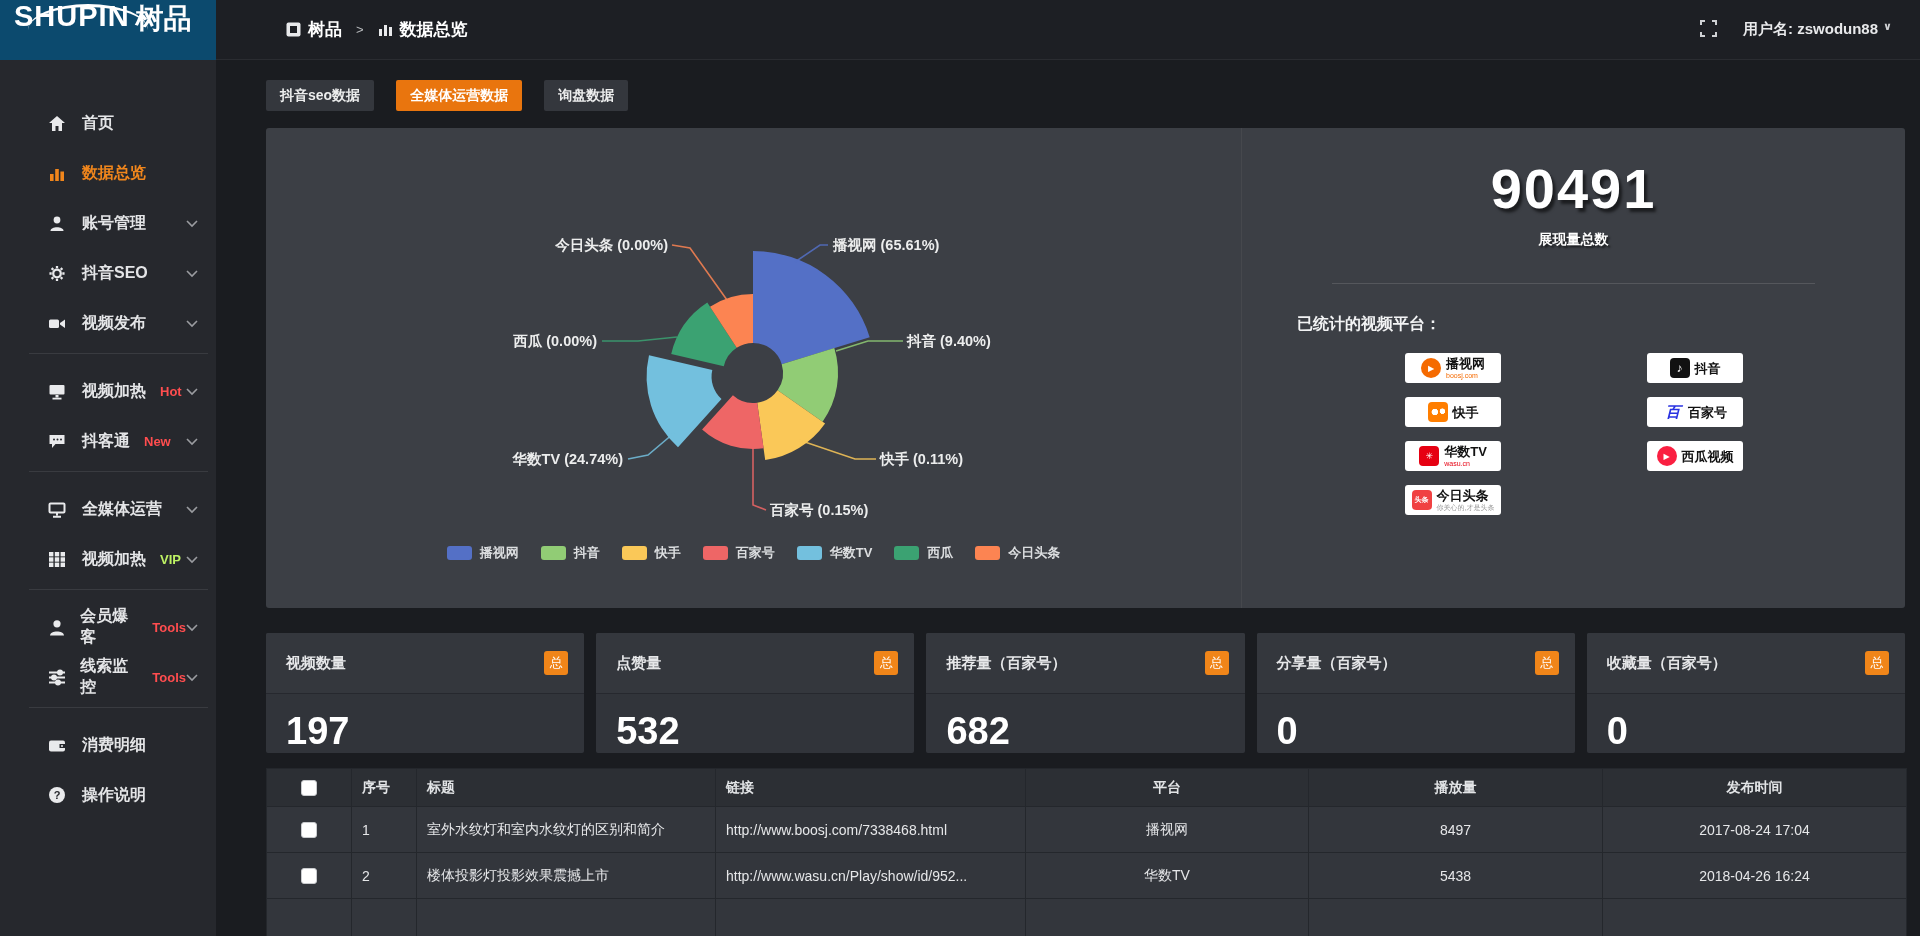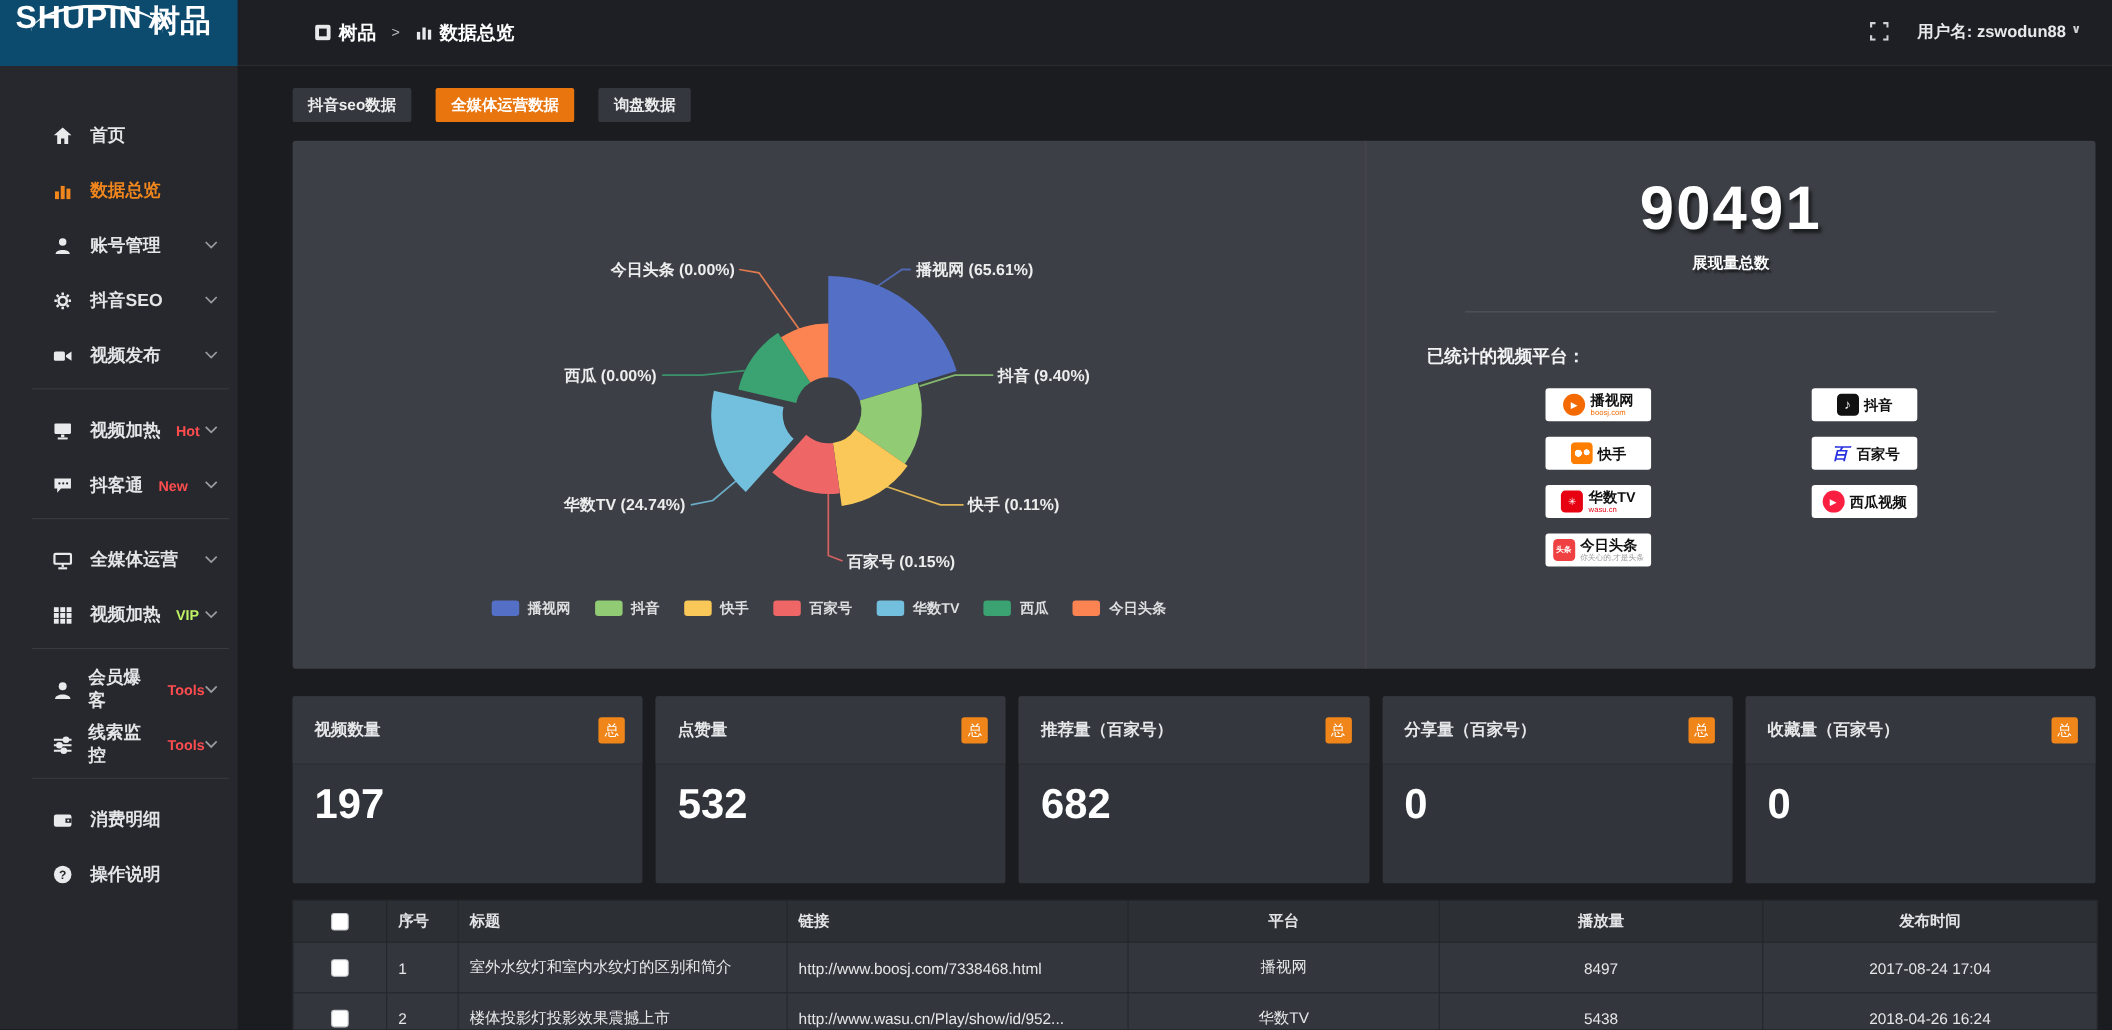--- a/index.html
+++ b/index.html
@@ -62,21 +62,21 @@
   .badge-col.right { left:405px; }
   .pbadge { width:96px; height:30px; background:#fff; border-radius:3px; margin-bottom:14px;
     display:flex; align-items:center; justify-content:center; padding:0 5px; }
   .pb-icon { width:20px; height:20px; border-radius:4px; margin-right:5px; flex:0 0 auto;
     display:flex; align-items:center; justify-content:center; color:#fff; font-weight:bold; }
   .pb-txt { display:flex; flex-direction:column; line-height:1; }
   .pb-name { color:#111; font-size:13px; font-weight:bold; white-space:nowrap; }
   .pb-sub { font-size:7px; margin-top:2px; white-space:nowrap; }
 
   
-  .stat-row { display:flex; gap:12px; margin-top:25px; height:170px; }
+  .stat-row { display:flex; gap:12px; margin-top:25px; height:120px; }
   .stat-card { flex:1; background:#31343a; border-radius:2px; display:flex; flex-direction:column; }
   .sc-head { height:62px; display:flex; align-items:center; justify-content:space-between;
     padding:0 16px 0 20px; background:#34373d; border-bottom:1px solid #26282e; border-radius:2px 2px 0 0; }
   .sc-label { color:#e6e7e9; font-size:15px; font-weight:bold; }
   .sc-badge { width:24px; height:24px; background:#f08519; border-radius:3px; color:#fff; font-size:13px;
     display:flex; align-items:center; justify-content:center; cursor:pointer; }
   .sc-value { padding:16px 0 0 20px; color:#fff; font-size:38px; font-weight:bold; }
 
   
   .table-wrap { margin-top:15px; }

